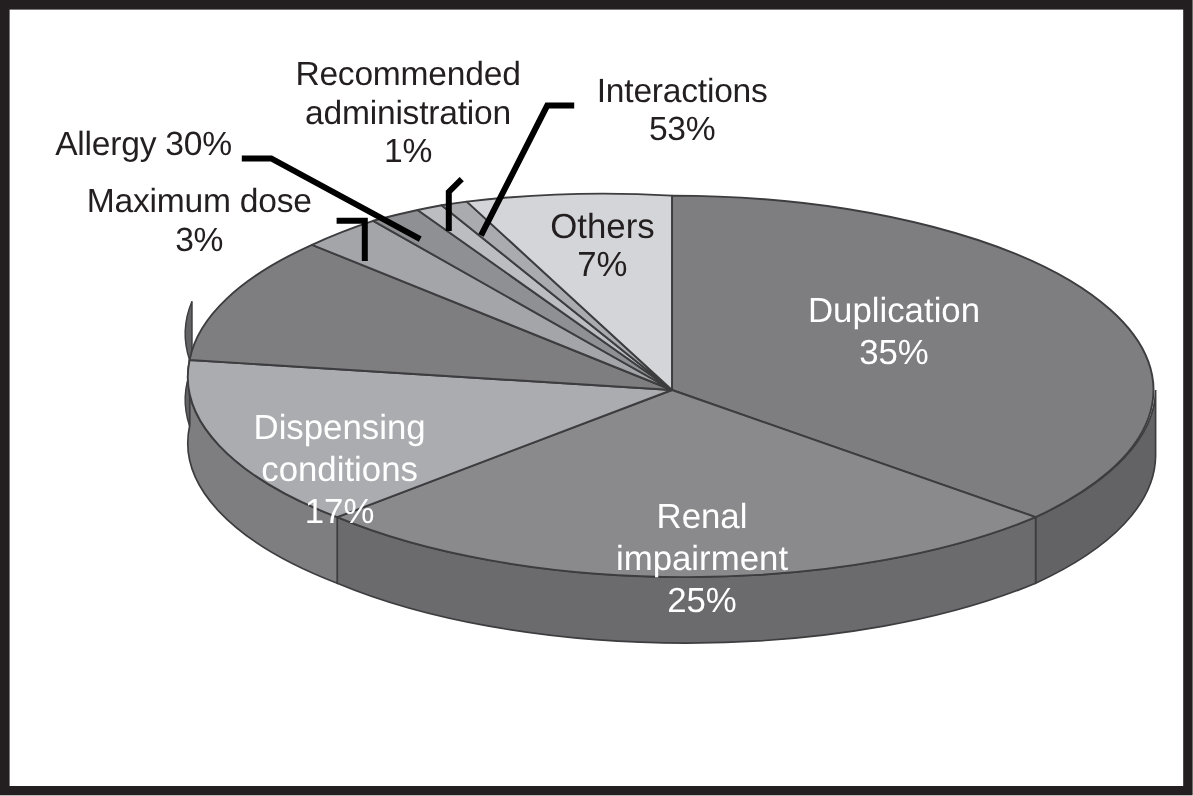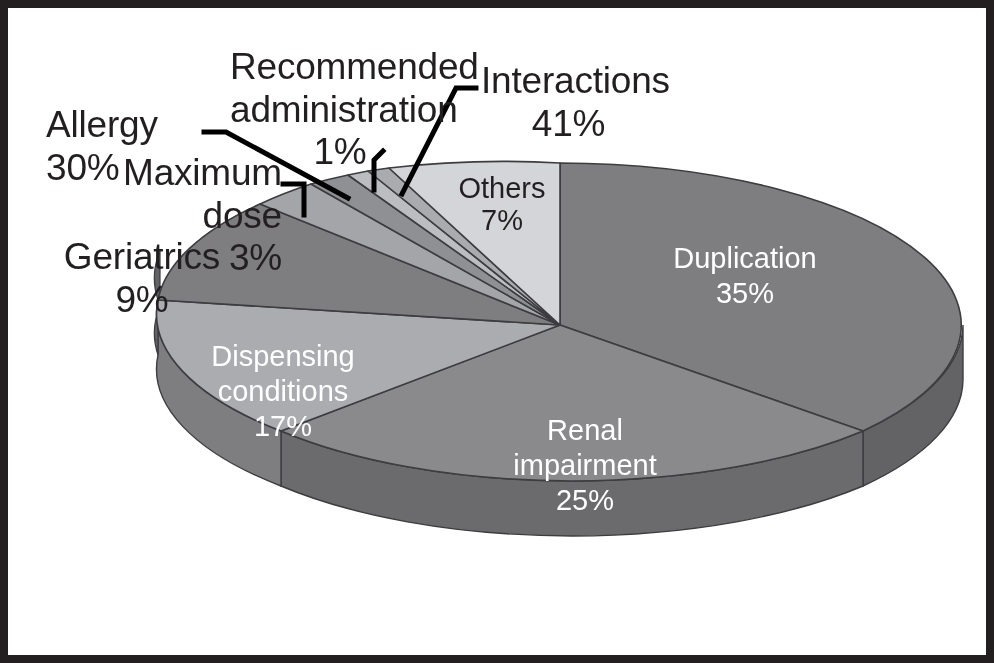--- a/index.html
+++ b/index.html
@@ -24,21 +24,21 @@
     left: 0;
     top: 0;
     width: 994px;
     height: 663px;
     display: block;
   }
   .ext-label {
     position: absolute;
     color: #231f20;
     font-family: "Liberation Sans", sans-serif;
-    font-size: 37px;
+    font-size: 28px;
     line-height: 1.15;
     letter-spacing: -0.2px;
     white-space: pre-line;
     text-align: center;
   }
   .slice-label {
     fill: #ffffff;
     font-family: "Liberation Sans", sans-serif;
     font-size: 29px;
     text-anchor: middle;
@@ -112,23 +112,21 @@
       <text class="slice-label dark" x="494" y="190">Others</text>
       <text class="slice-label dark" x="494" y="222">7%</text>
     </g>
   </svg>
 
   <div class="ext-label" style="left:222px; top:38px; width:220px; text-align:center;">Recommended
 administration
 1%</div>
 
   <div class="ext-label" style="left:473px; top:52px; width:175px; text-align:center;">Interactions
-41%</div>
+53%</div>
 
   <div class="ext-label" style="left:38px; top:96px; width:160px; text-align:left;">Allergy 30%</div>
 
-  <div class="ext-label" style="left:42px; top:144px; width:232px; text-align:right;">Maximum dose
+  <div class="ext-label" style="left:42px; top:144px; width:232px; text-align:center;">Maximum dose
 3%</div>
 
-  <div class="ext-label" style="left:44px; top:228px; width:180px; text-align:center;">Geriatrics
-9%</div>
 
 </div>
 
 </body></html>

